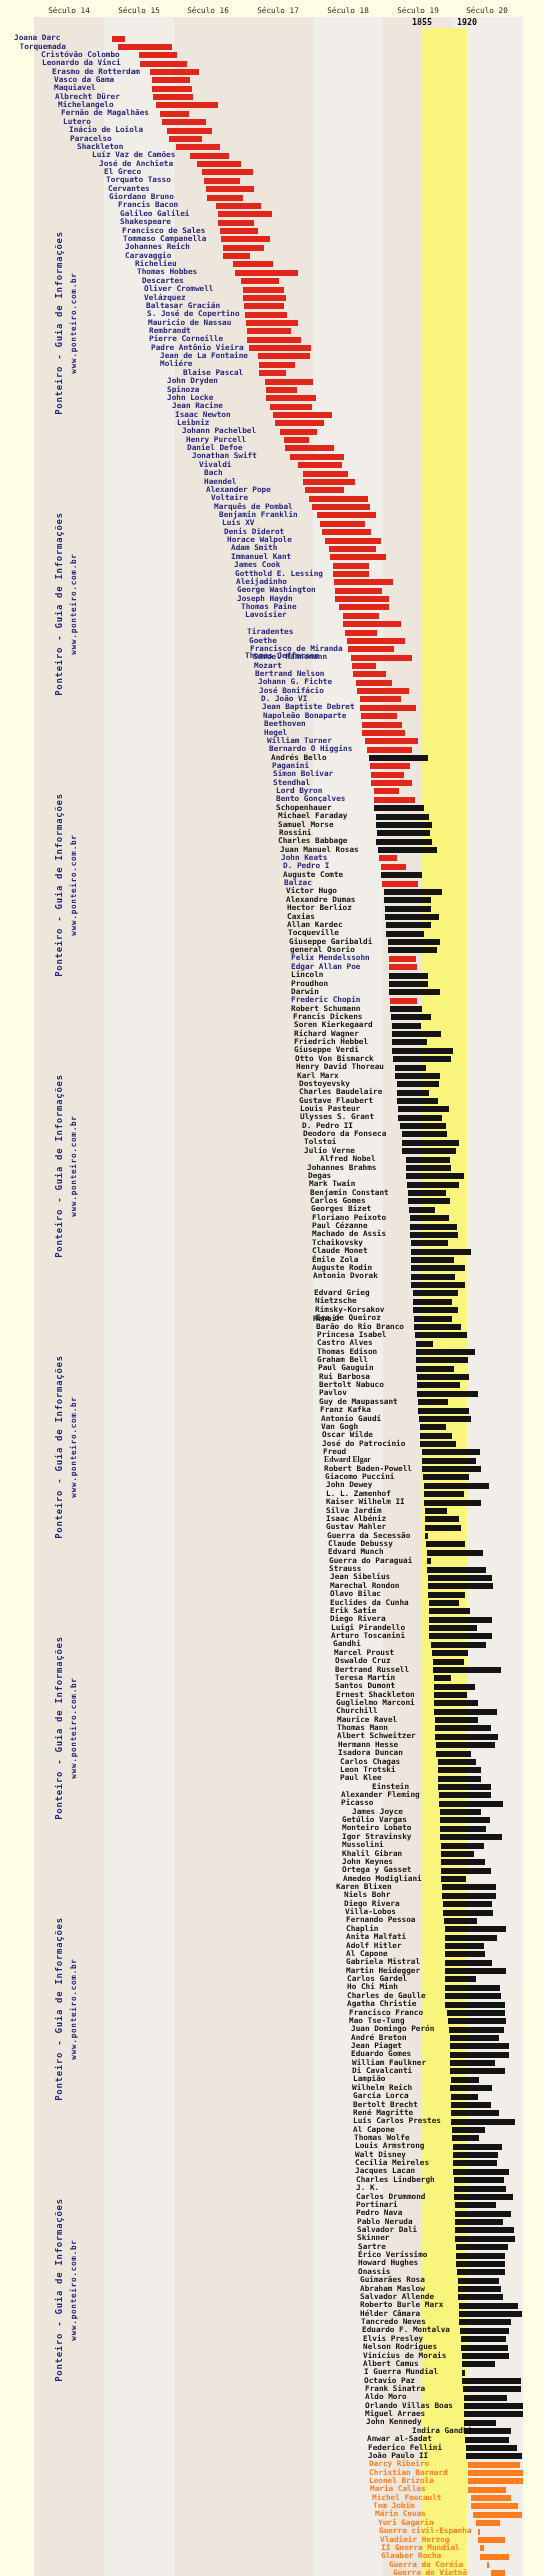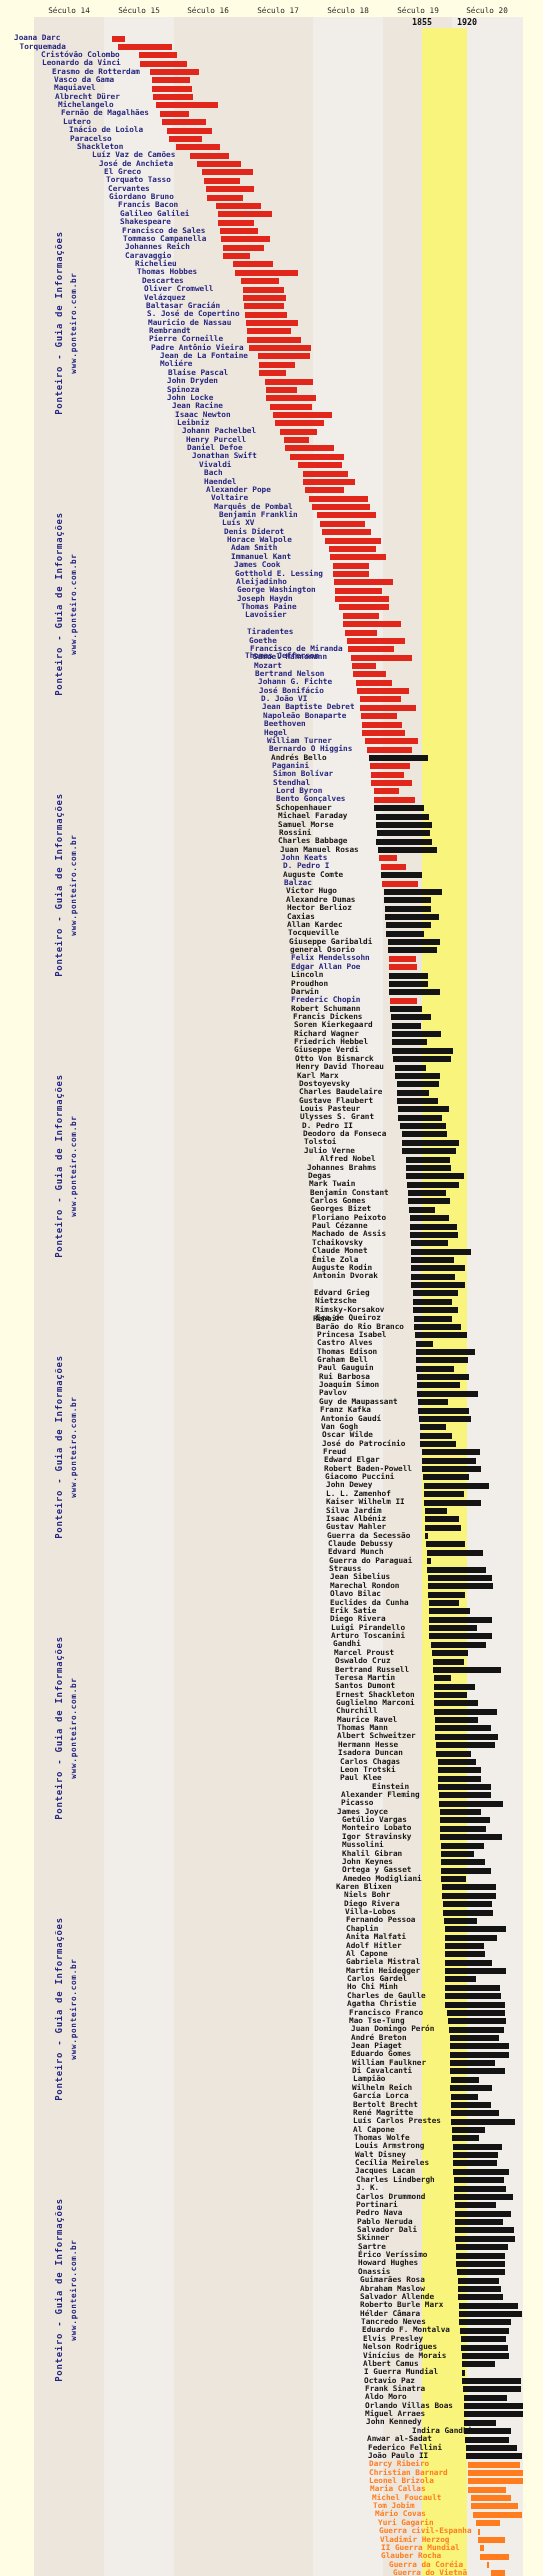--- a/index.html
+++ b/index.html
@@ -212,21 +212,21 @@
     </div>
     <div class="c-r">
       <span class="person-name" style="left: 160px; top: 352px;">Jean de La Fontaine</span>
       <div class="lifebar" style="left: 258px; top: 353px; width: 52px;"></div>
     </div>
     <div class="c-r">
       <span class="person-name" style="left: 160px; top: 360px;">Moliére</span>
       <div class="lifebar" style="left: 259px; top: 362px; width: 36px;"></div>
     </div>
     <div class="c-r">
-      <span class="person-name" style="left: 156px; top: 369px; padding-left: 12px;">Blaise Pascal</span>
+      <span class="person-name" style="left: 171px; top: 369px; padding-left: 12px;">Blaise Pascal</span>
       <div class="lifebar" style="left: 259px; top: 370px; width: 27px;"></div>
     </div>
     <div class="c-r">
       <span class="person-name" style="left: 167px; top: 377px;">John Dryden</span>
       <div class="lifebar" style="left: 265px; top: 379px; width: 48px;"></div>
     </div>
     <div class="c-r">
       <span class="person-name" style="left: 167px; top: 386px;">Spinoza</span>
       <div class="lifebar" style="left: 266px; top: 387px; width: 31px;"></div>
     </div>
@@ -696,21 +696,21 @@
     </div>
     <div class="c-k">
       <span class="person-name" style="left: 318px; top: 1364px;">Paul Gauguin</span>
       <div class="lifebar" style="left: 416px; top: 1366px; width: 38px;"></div>
     </div>
     <div class="c-k">
       <span class="person-name" style="left: 319px; top: 1373px;">Rui Barbosa</span>
       <div class="lifebar" style="left: 417px; top: 1374px; width: 52px;"></div>
     </div>
     <div class="c-k">
-      <span class="person-name" style="left: 319px; top: 1381px;">Joaquim Simon</span>
+      <span class="person-name" style="left: 319px; top: 1381px;">Bertolt Nabuco</span>
       <div class="lifebar" style="left: 417px; top: 1382px; width: 43px;"></div>
     </div>
     <div class="c-k">
       <span class="person-name" style="left: 319px; top: 1389px;">Pavlov</span>
       <div class="lifebar" style="left: 417px; top: 1391px; width: 61px;"></div>
     </div>
     <div class="c-k">
       <span class="person-name" style="left: 319px; top: 1398px;">Guy de Maupassant</span>
       <div class="lifebar" style="left: 418px; top: 1399px; width: 30px;"></div>
     </div>
@@ -732,21 +732,21 @@
     </div>
     <div class="c-k">
       <span class="person-name" style="left: 322px; top: 1440px;">José do Patrocínio</span>
       <div class="lifebar" style="left: 420px; top: 1441px; width: 36px;"></div>
     </div>
     <div class="c-k">
       <span class="person-name" style="left: 323px; top: 1448px;">Freud</span>
       <div class="lifebar" style="left: 422px; top: 1449px; width: 58px;"></div>
     </div>
     <div class="c-k">
-      <span class="person-name" style="left: 324px; top: 1456px;">Edward Elgar</span>
+      <span class="person-name" style="left: 324px; top: 1456px; font-family: Liberation Serif, serif;">Edward Elgar</span>
       <div class="lifebar" style="left: 422px; top: 1458px; width: 54px;"></div>
     </div>
     <div class="c-k">
       <span class="person-name" style="left: 324px; top: 1465px;">Robert Baden-Powell</span>
       <div class="lifebar" style="left: 422px; top: 1466px; width: 59px;"></div>
     </div>
     <div class="c-k">
       <span class="person-name" style="left: 325px; top: 1473px;">Giacomo Puccini</span>
       <div class="lifebar" style="left: 423px; top: 1474px; width: 46px;"></div>
     </div>
@@ -900,21 +900,21 @@
     </div>
     <div class="c-k">
       <span class="person-name" style="left: 341px; top: 1791px;">Alexander Fleming</span>
       <div class="lifebar" style="left: 439px; top: 1792px; width: 52px;"></div>
     </div>
     <div class="c-k">
       <span class="person-name" style="left: 341px; top: 1799px;">Picasso</span>
       <div class="lifebar" style="left: 439px; top: 1801px; width: 64px;"></div>
     </div>
     <div class="c-k">
-      <span class="person-name" style="left: 337px; top: 1808px;">James Joyce</span>
+      <span class="person-name" style="left: 352px; top: 1808px;">James Joyce</span>
       <div class="lifebar" style="left: 440px; top: 1809px; width: 41px;"></div>
     </div>
     <div class="c-k">
       <span class="person-name" style="left: 342px; top: 1816px;">Getúlio Vargas</span>
       <div class="lifebar" style="left: 440px; top: 1817px; width: 50px;"></div>
     </div>
     <div class="c-k">
       <span class="person-name" style="left: 342px; top: 1824px;">Monteiro Lobato</span>
       <div class="lifebar" style="left: 440px; top: 1826px; width: 46px;"></div>
     </div>

